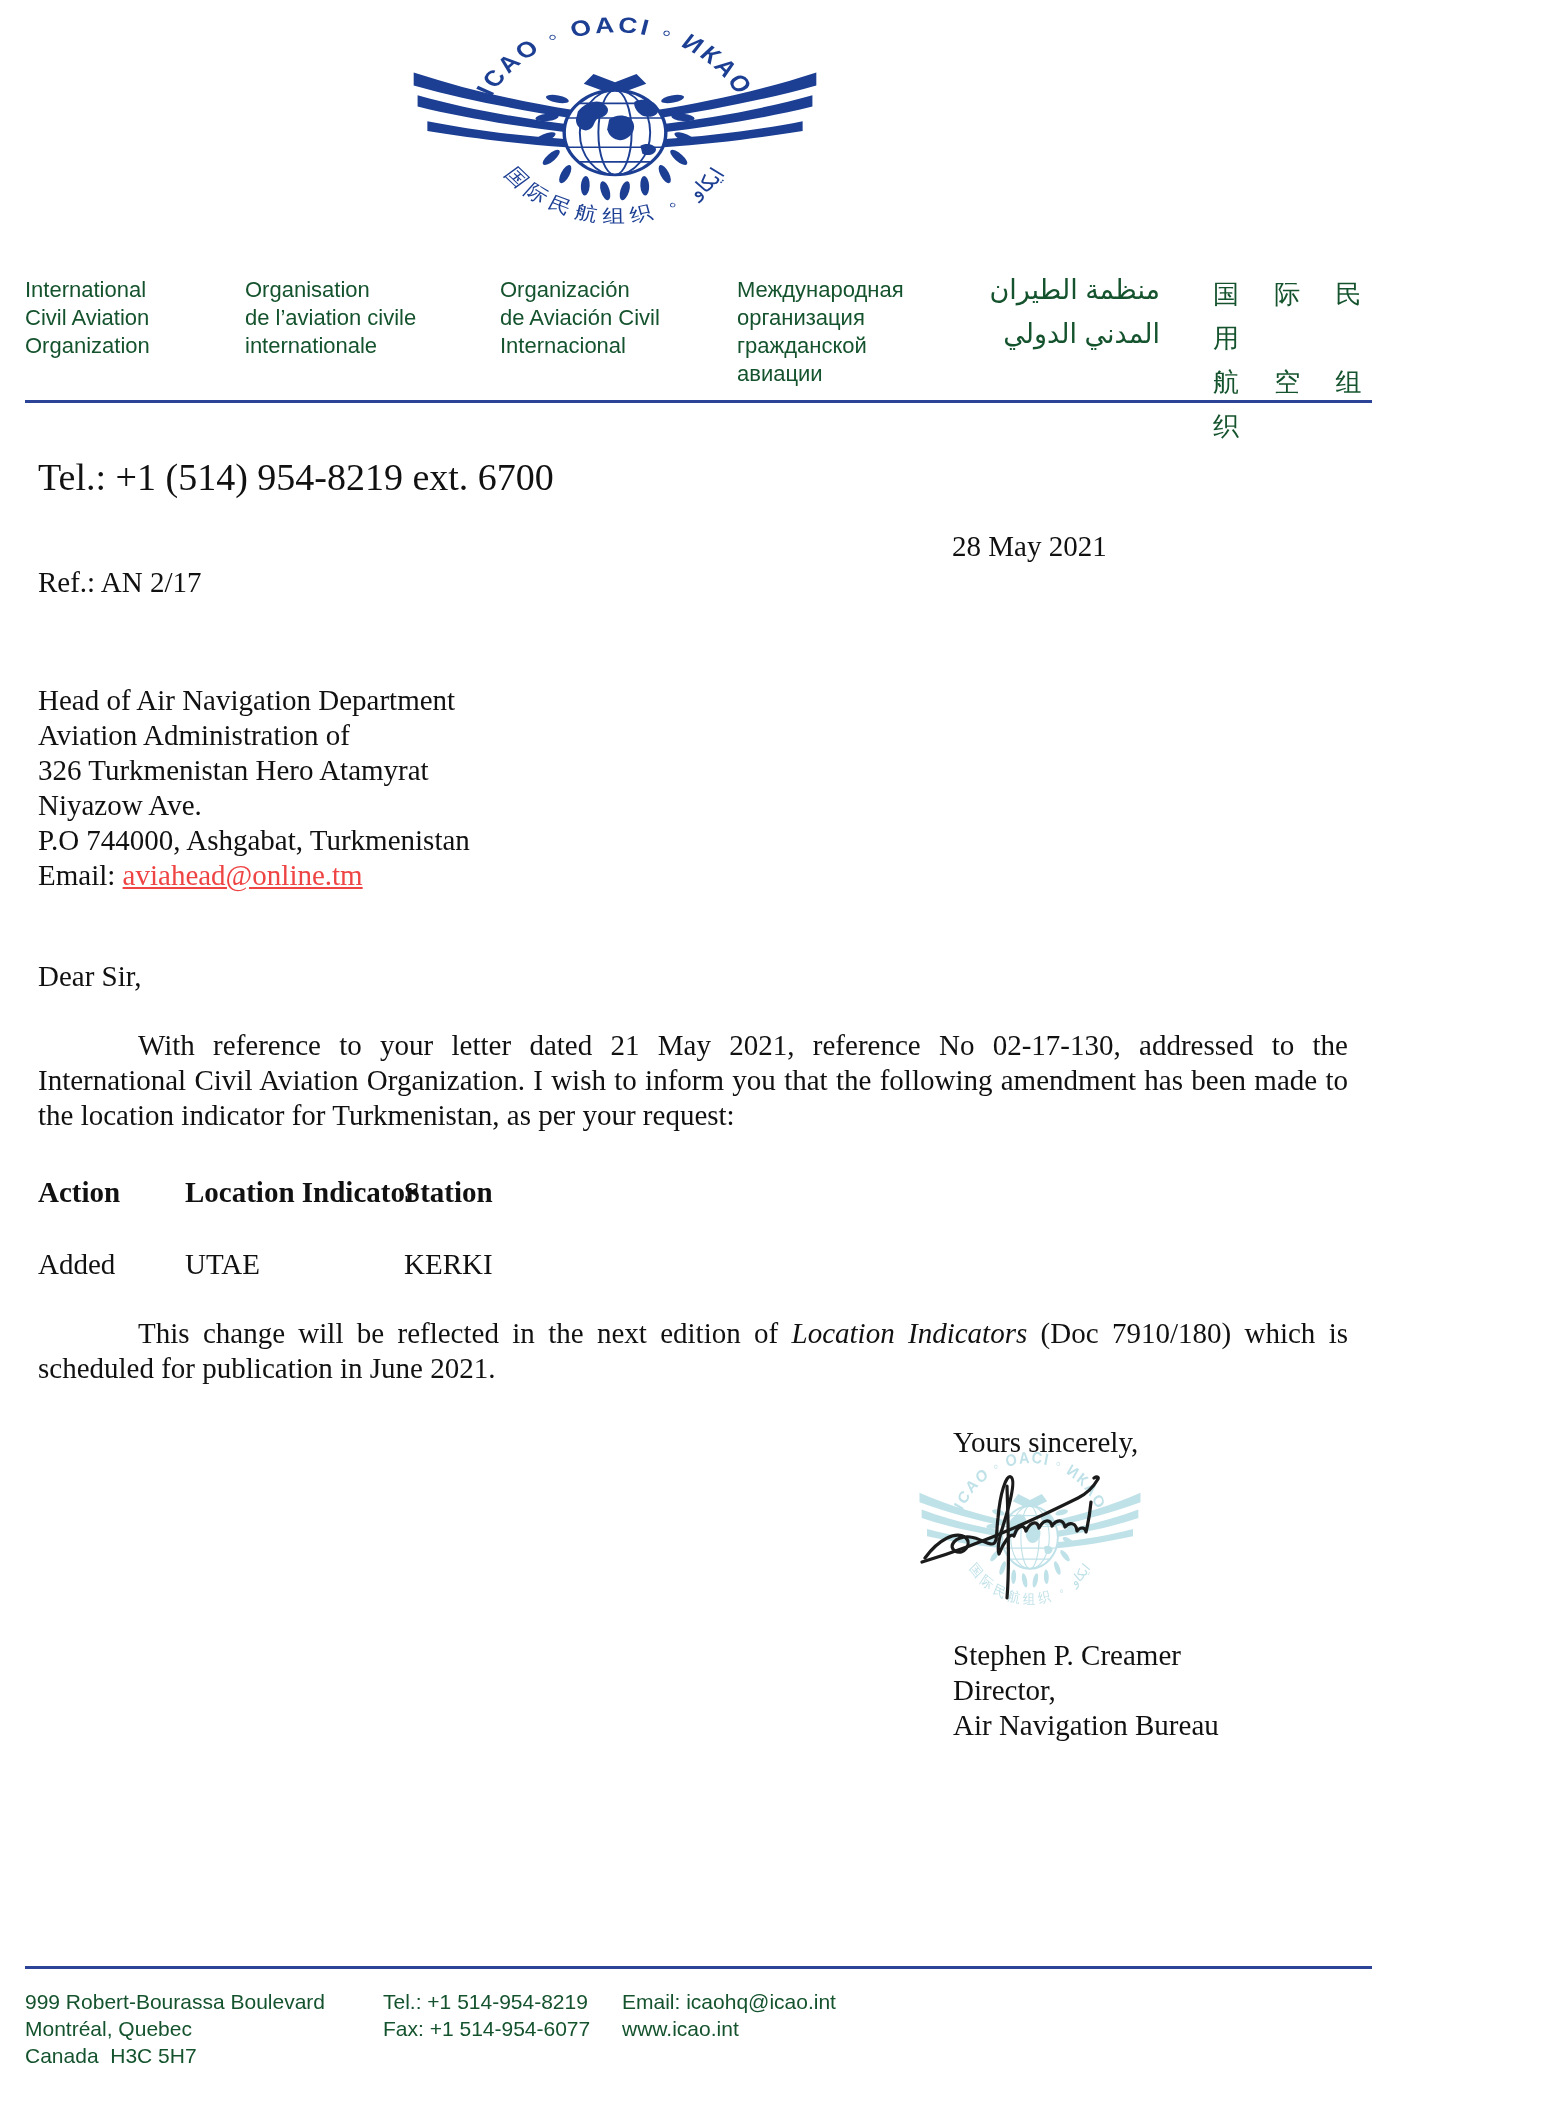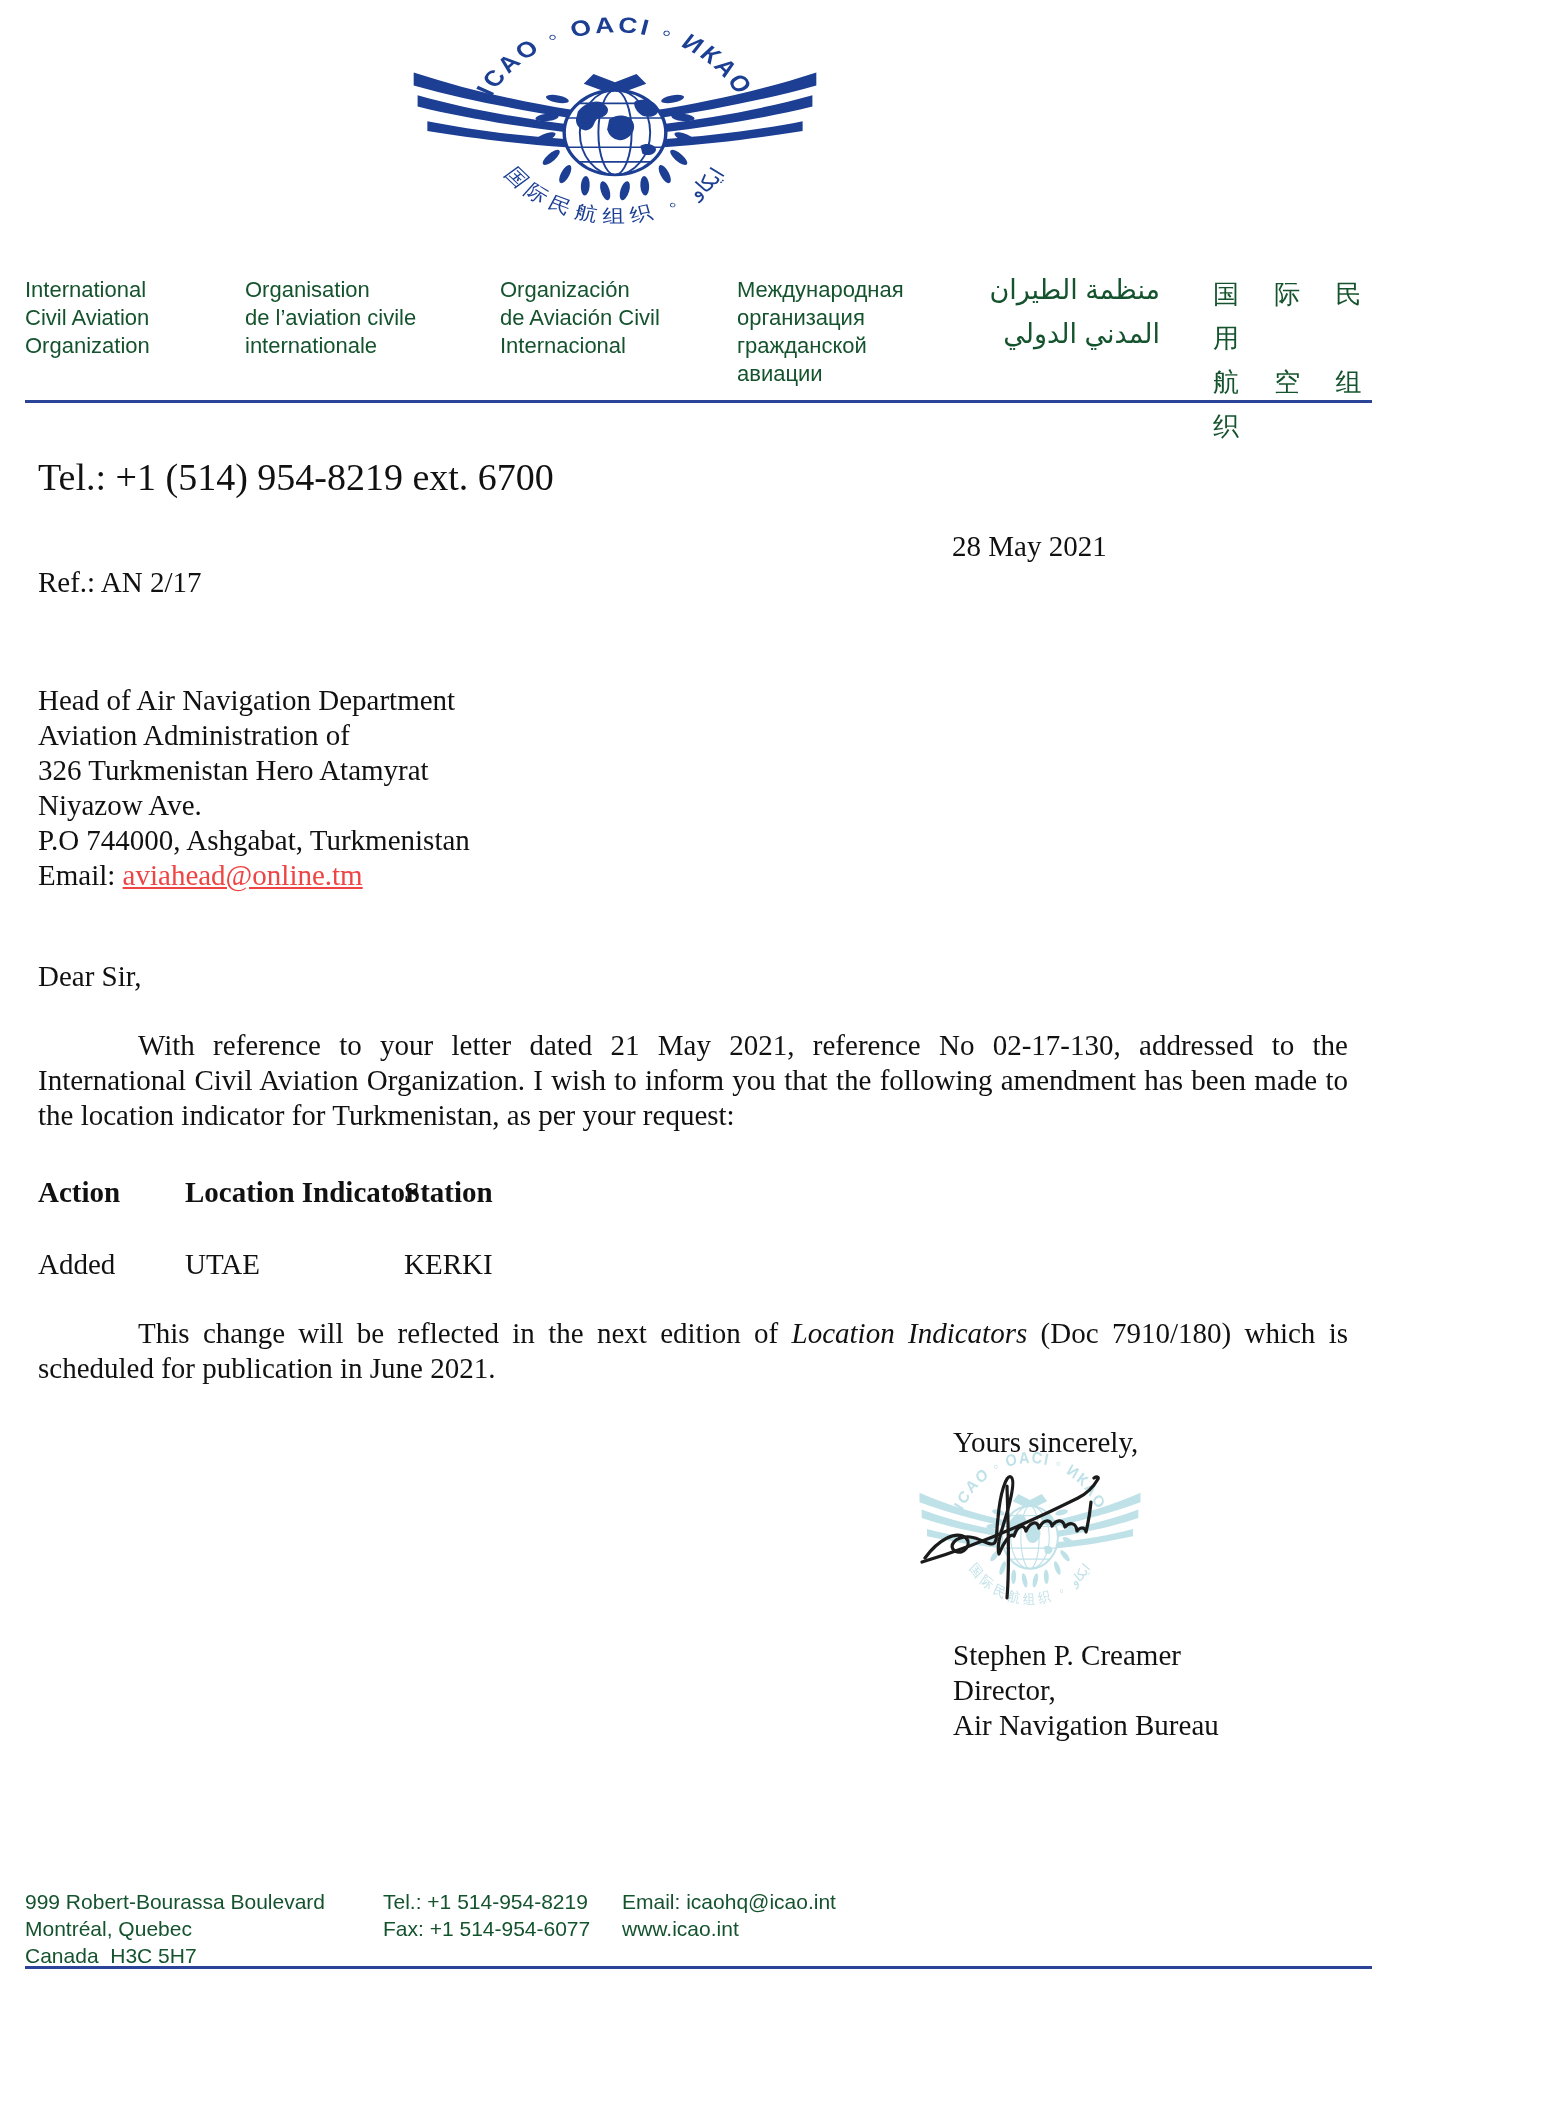--- a/index.html
+++ b/index.html
@@ -50,21 +50,21 @@
   .tcol3{left:366px;}
 
   
   .valediction{left:953px;top:1426px;font-size:29px;}
   .watermark{position:absolute;left:912px;top:1442px;width:236px;height:172px;color:#b9dee6;opacity:.9;}
   .signature{position:absolute;left:880px;top:1452px;width:360px;height:200px;}
   .signature path{fill:none;stroke:#1b1b1b;stroke-width:3.2;stroke-linecap:round;stroke-linejoin:round;}
   .signer{left:953px;top:1638px;font-size:29px;line-height:35px;}
 
   
-  .footer-col{position:absolute;top:1888px;font-size:21px;line-height:27px;}
+  .footer-col{position:absolute;top:1988px;font-size:21px;line-height:27px;}
   .footer-col div{white-space:pre;}
   .fcol1{left:25px;}
   .fcol2{left:383px;}
   .fcol3{left:622px;}
 </style>
 </head>
 <body>
 
 <svg width="0" height="0" style="position:absolute" aria-hidden="true">
   <defs>

